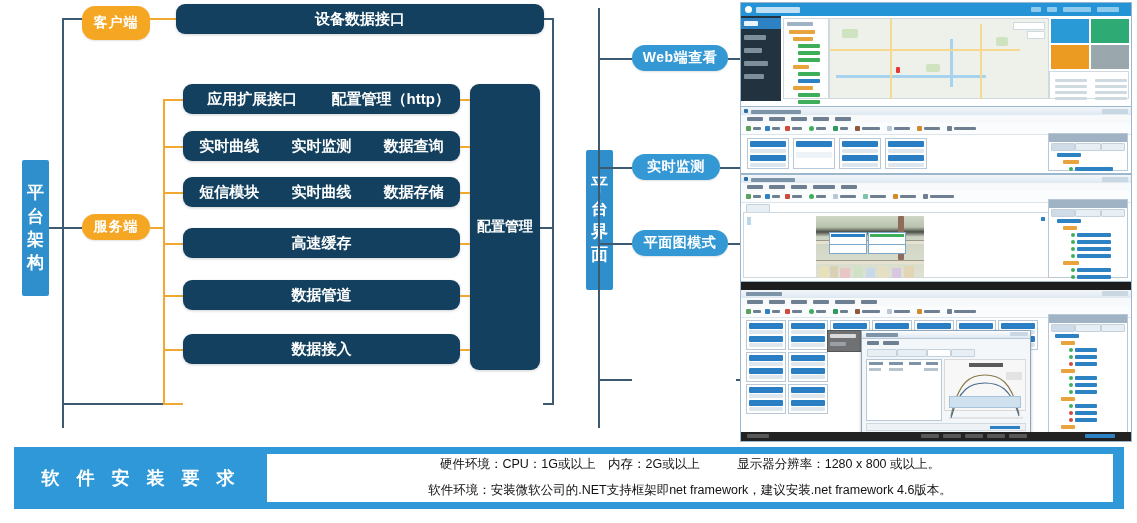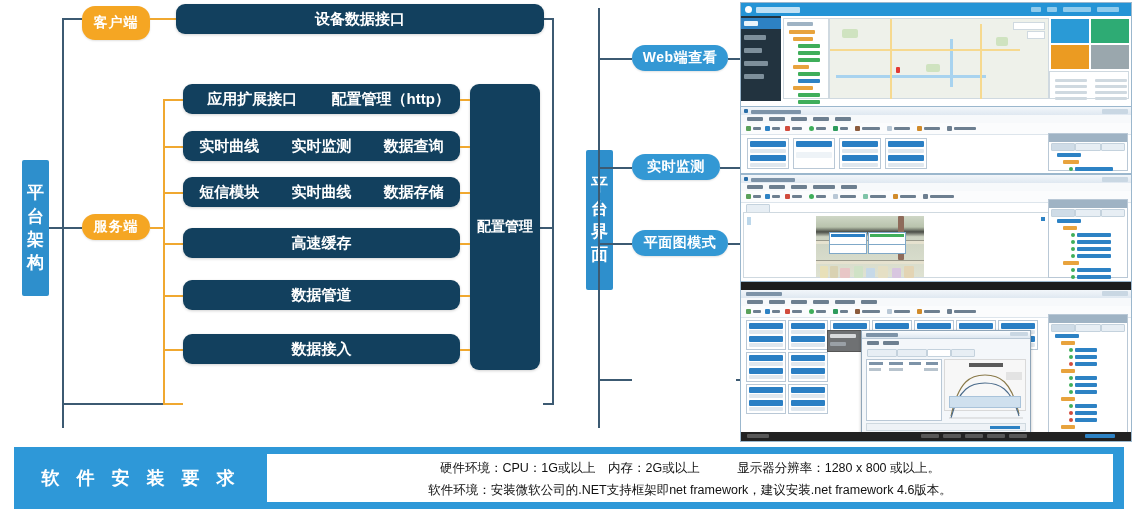--- a/index.html
+++ b/index.html
@@ -90,21 +90,21 @@
   .req-wrap{position:absolute;left:14px;top:447px;width:1110px;height:62px;background:#2e98d8;}
   .req-title{
     position:absolute;left:0;top:0;width:248px;height:62px;
     display:flex;align-items:center;justify-content:center;
     color:#ffffff;font-size:18px;font-weight:600;letter-spacing:6px;
     text-indent:6px;
   }
   .req-box{
     position:absolute;left:252px;top:6px;width:848px;height:50px;
     background:#ffffff;border:1px solid #2e98d8;
-    display:flex;flex-direction:column;justify-content:flex-end;
+    display:flex;flex-direction:column;justify-content:space-between;
     padding:0 10px;box-sizing:border-box;
   }
   .req-line{font-size:12.5px;color:#111;line-height:1.75;text-align:center;white-space:nowrap;}
 
   
   .shot{position:absolute;overflow:hidden;background:#ffffff;border:1px solid #9bb7cd;}
 
   
   .s1-topbar{position:absolute;left:0;top:0;right:0;height:13px;background:#2494d6;}
   .s1-logo{position:absolute;left:4px;top:3px;width:7px;height:7px;border-radius:50%;background:#fff;}

